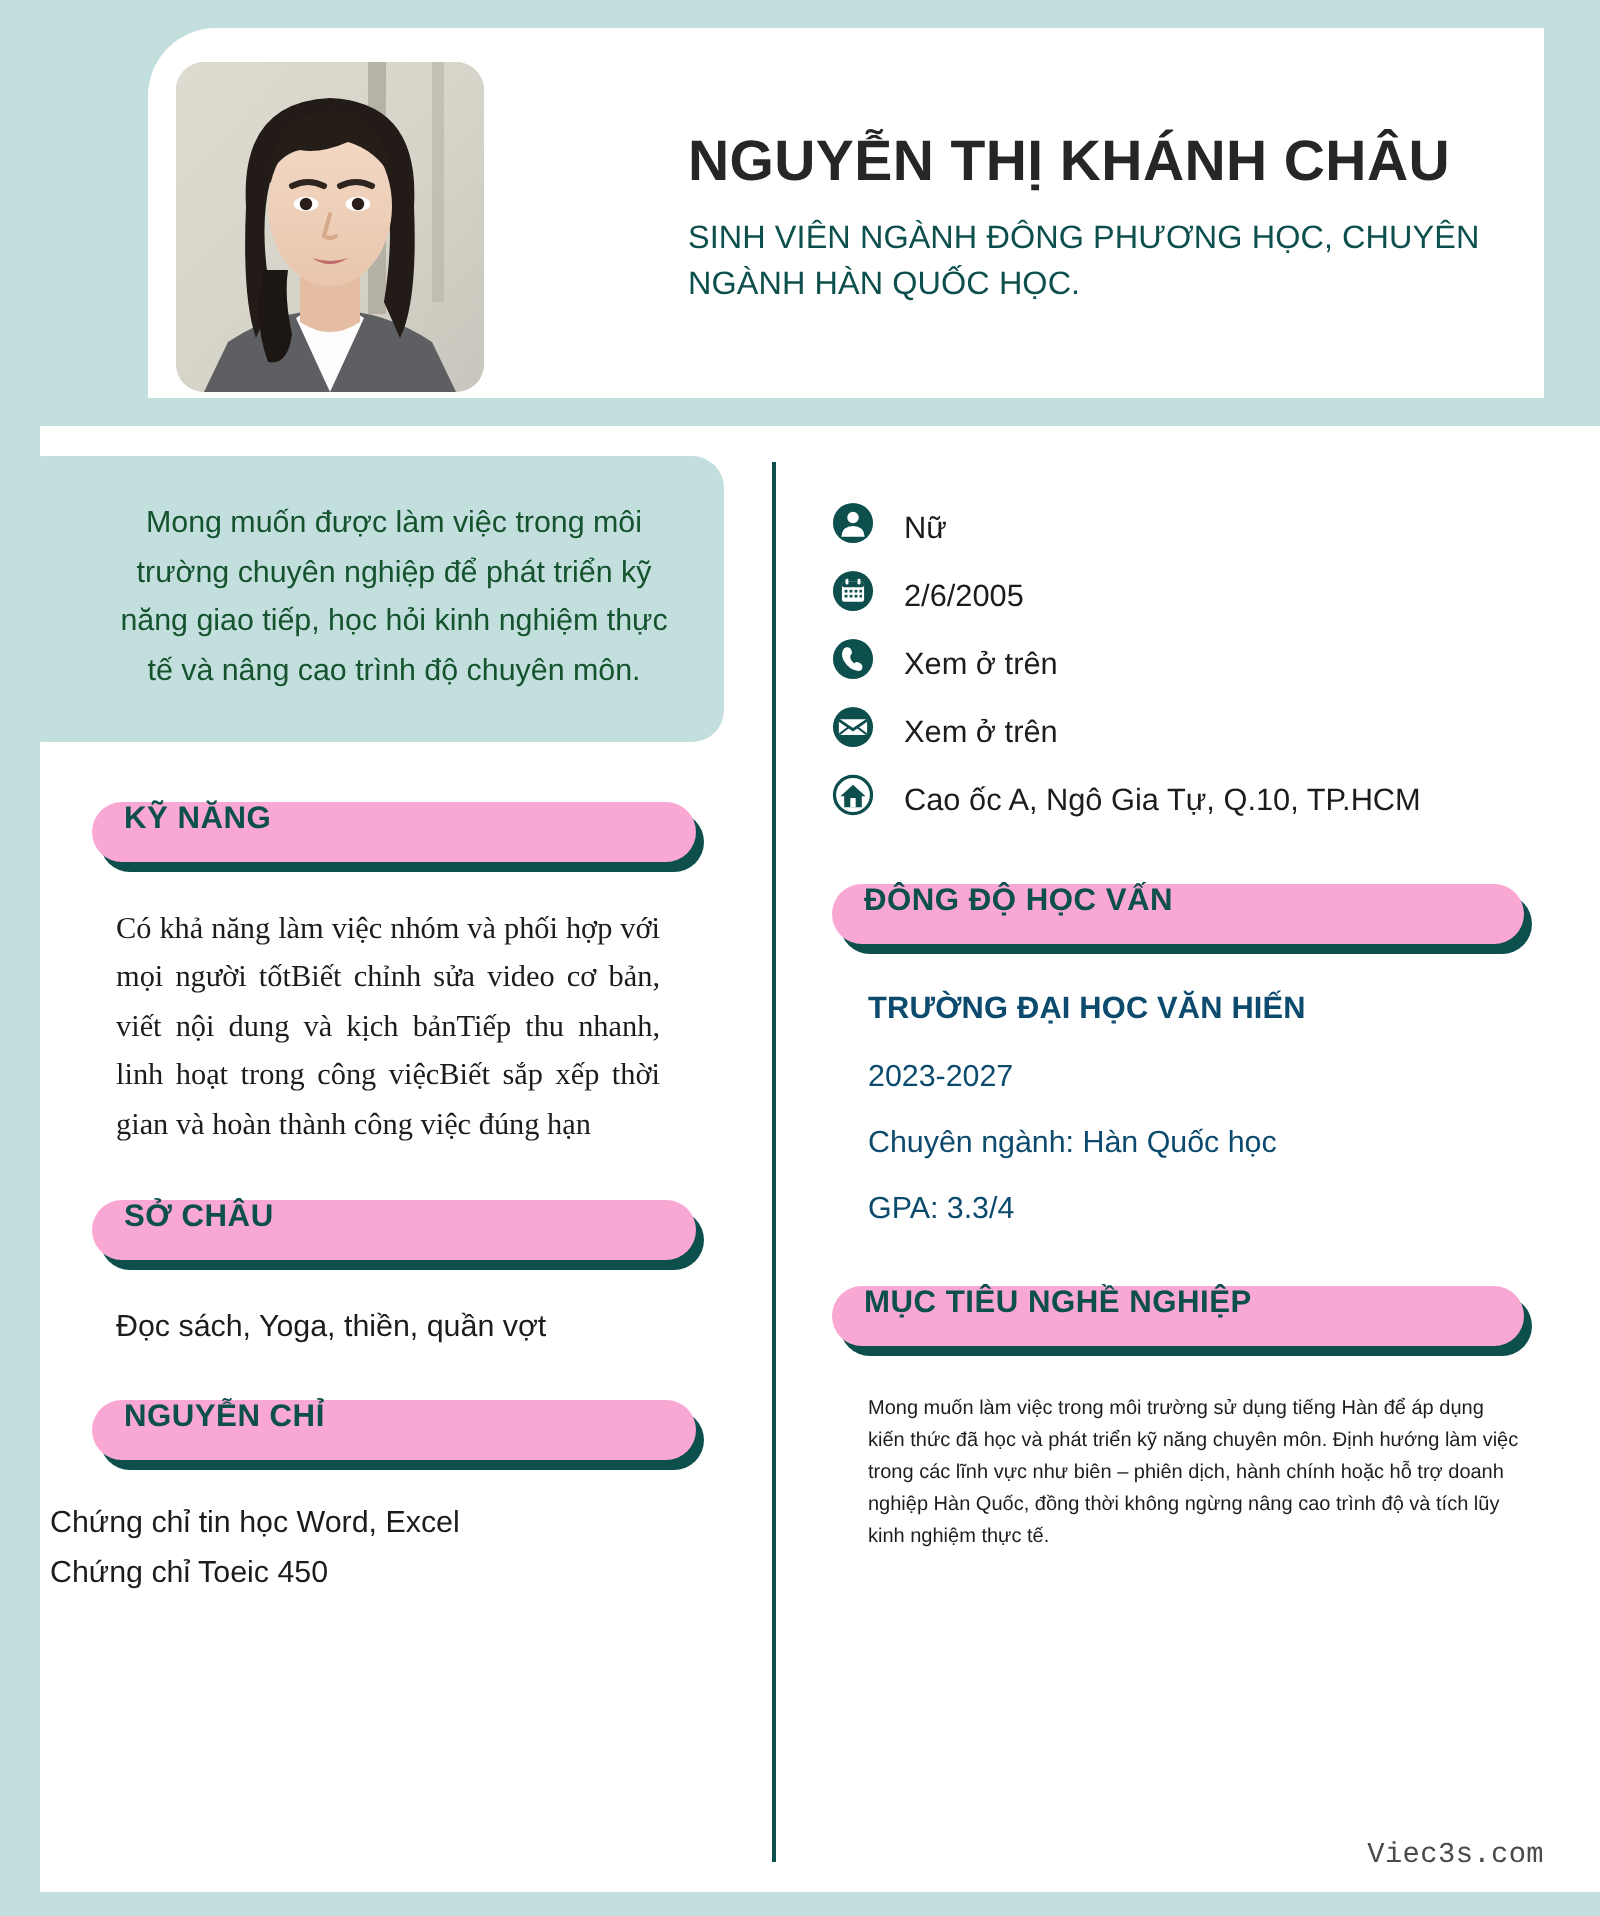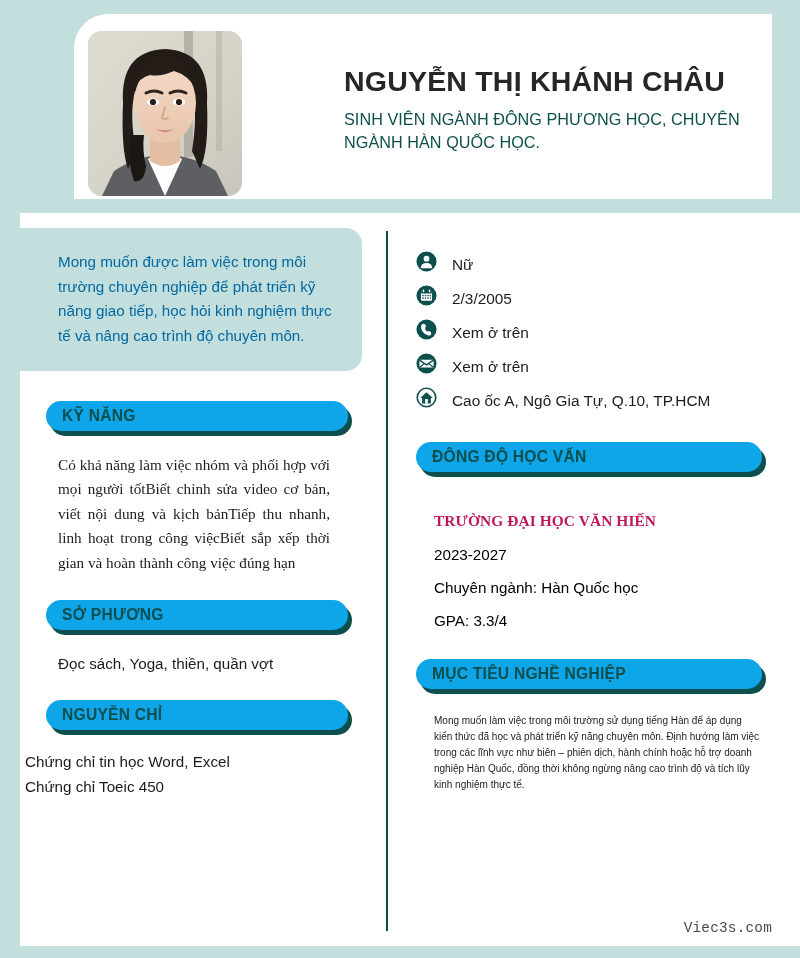--- a/index.html
+++ b/index.html
@@ -125,21 +125,22 @@
     width: 356px;
     background: #c2dedd;
     border-radius: 16px;
     box-sizing: border-box;
     padding: 22px 26px 22px 52px;
   }
   .intro-text {
     margin: 0;
     font-size: 15.2px;
     line-height: 1.62;
-    color: #0369a1;
+    color: #14532d;
+    text-align: center;
   }
 
   
   .pill-wrap {
     position: relative;
     margin-left: 46px;
     width: 302px;
     height: 34px;
   }
   .pill-wrap.right {
@@ -151,24 +152,24 @@
     left: 4px; top: 5px;
     width: 100%; height: 30px;
     background: #0d4f4c;
     border-radius: 17px;
   }
   .pill {
     position: absolute;
     left: 0; top: 0;
     width: 100%;
     height: 30px;
-    background: #0ea5e9;
+    background: #f9a8d4;
     border-radius: 17px;
     display: flex;
-    align-items: center;
+    align-items: flex-start;
     box-sizing: border-box;
     padding-left: 16px;
   }
   .pill-label {
     font-size: 15.6px;
     font-weight: 700;
     color: #0d4f4c;
     letter-spacing: 0.25px;
   }
 
@@ -204,31 +205,30 @@
   .contact-icon svg { display: block; width: 21px; height: 21px; }
   .contact-value {
     font-size: 15.4px;
     color: #1c1c1c;
     line-height: 1;
   }
 
   
   .right-block { padding: 20px 18px 0 22px; }
   .edu-school {
-    margin: 16px 0 16px 0;
+    margin: 0 0 16px 0;
     font-size: 15.4px;
     font-weight: 700;
-    color: #be185d;
+    color: #0c4a6e;
     letter-spacing: 0.1px;
-    font-family: Liberation Serif, serif;
   }
   .edu-line {
     margin: 0 0 16px 0;
     font-size: 15.2px;
-    color: #000000;
+    color: #0c4a6e;
   }
   .edu-line.last { margin-bottom: 0; }
 
   .goal-text {
     margin: 0;
     font-size: 10px;
     line-height: 1.60;
     color: #1c1c1c;
   }
 
@@ -333,21 +333,21 @@
 
     <div class="left-block">
       <p class="body-text justify">Có khả năng làm việc nhóm và phối hợp với mọi người tốtBiết chỉnh sửa video cơ bản, viết nội dung và kịch bảnTiếp thu nhanh, linh hoạt trong công việcBiết sắp xếp thời gian và hoàn thành công việc đúng hạn</p>
     </div>
 
     <div class="spacer-24"></div>
 
     <div class="pill-wrap">
       <div class="pill-shadow"></div>
       <div class="pill">
-        <span class="pill-label">SỞ PHƯƠNG</span>
+        <span class="pill-label">SỞ CHÂU</span>
       </div>
     </div>
 
     <div class="left-block">
       <p class="body-text">Đọc sách, Yoga, thiền, quần vợt</p>
     </div>
 
     <div class="spacer-24"></div>
 
     <div class="pill-wrap">
@@ -392,21 +392,21 @@
               <rect x="9.2" y="10.4" width="1.5" height="1.4"></rect>
               <rect x="11.8" y="10.4" width="1.5" height="1.4"></rect>
               <rect x="14.4" y="10.4" width="1.3" height="1.4"></rect>
               <rect x="6.6" y="13.0" width="1.5" height="1.4"></rect>
               <rect x="9.2" y="13.0" width="1.5" height="1.4"></rect>
               <rect x="11.8" y="13.0" width="1.5" height="1.4"></rect>
               <rect x="14.4" y="13.0" width="1.3" height="1.4"></rect>
             </g>
           </svg>
         </span>
-        <span class="contact-value">2/3/2005</span>
+        <span class="contact-value">2/6/2005</span>
       </li>
 
       <li class="contact-item">
         <span class="contact-icon">
           <svg viewBox="0 0 22 22" aria-hidden="true">
             <circle cx="11" cy="11" r="10.5" fill="#0d4f4c"></circle>
             <path d="M7.6 4.9 Q9.5 4.6 10.2 6.6 Q10.9 8.4 9.6 9.2 Q9.3 11.5 11.6 13.3 Q12.6 12.0 14.3 12.9 Q16.3 13.9 15.9 15.6 Q15.5 17.6 13.2 17.2 Q9.0 16.4 6.4 12.3 Q4.6 9.2 5.6 6.7 Q6.1 5.1 7.6 4.9 Z" fill="#ffffff"></path>
           </svg>
         </span>
         <span class="contact-value">Xem ở trên</span>

